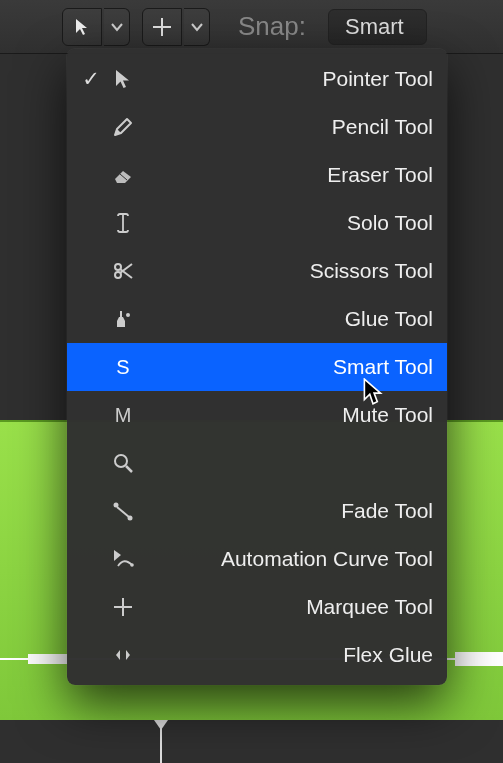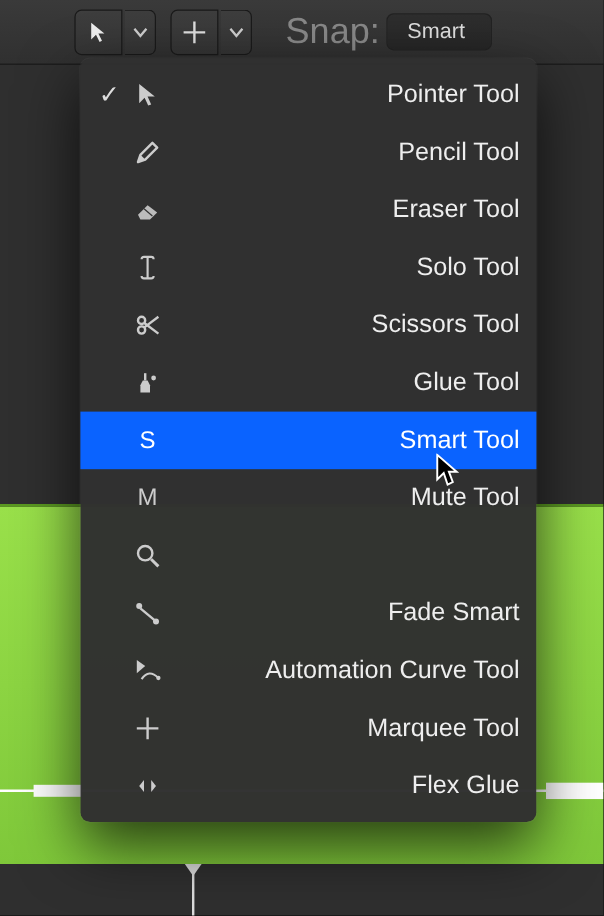--- a/index.html
+++ b/index.html
@@ -39,26 +39,26 @@
     display: inline-flex; align-items: center; justify-content: center;
     height: 38px;
     background: linear-gradient(#3e3e3e, #343434);
     border: 1px solid #1a1a1a;
     color: #e8e8e8;
   }
   .tool-main { width: 40px; border-radius: 6px 0 0 6px; }
   .tool-caret { width: 26px; border-radius: 0 6px 6px 0; border-left: none; }
   .snap-label {
     margin-left: 26px;
-    color: #888; font-size: 30px;
+    color: #888; font-size: 26px;
   }
   .snap-value {
-    margin-left: 4px;
+    margin-left: 20px;
     padding: 4px 22px 4px 16px;
-    color: #ddd; font-size: 18px;
+    color: #ddd; font-size: 22px;
     border: 1px solid #222; border-radius: 6px;
     background: linear-gradient(#2e2e2e, #262626);
   }
   .menu {
     position: absolute;
     left: 67px; top: 49px;
     width: 380px;
     background: rgba(48,48,48,0.98);
     border-radius: 8px;
     box-shadow: 0 20px 50px rgba(0,0,0,0.7), 0 0 0 1px rgba(255,255,255,0.05);
@@ -228,21 +228,21 @@
     </div>
     <div class="menu-item">
       <span class="check-col"></span>
       <span class="icon-col">
         <svg viewBox="0 0 24 24">
           <circle cx="5" cy="6" r="2.5" fill="#ccc"></circle>
           <line x1="6" y1="8" x2="18" y2="18" stroke="#ccc" stroke-width="2"></line>
           <circle cx="19" cy="19" r="2.5" fill="#ccc"></circle>
         </svg>
       </span>
-      <span class="label-col">Fade Smart</span>
+      <span class="label-col">Fade Tool</span>
     </div>
     <div class="menu-item">
       <span class="check-col"></span>
       <span class="icon-col">
         <svg viewBox="0 0 24 24">
           <path d="M3 3 L3 14 L10 8 Z" fill="#ccc"></path>
           <path d="M7 19 Q13 10 21 18" fill="none" stroke="#ccc" stroke-width="1.8"></path>
           <circle cx="21" cy="18" r="1.8" fill="#ccc"></circle>
         </svg>
       </span>

